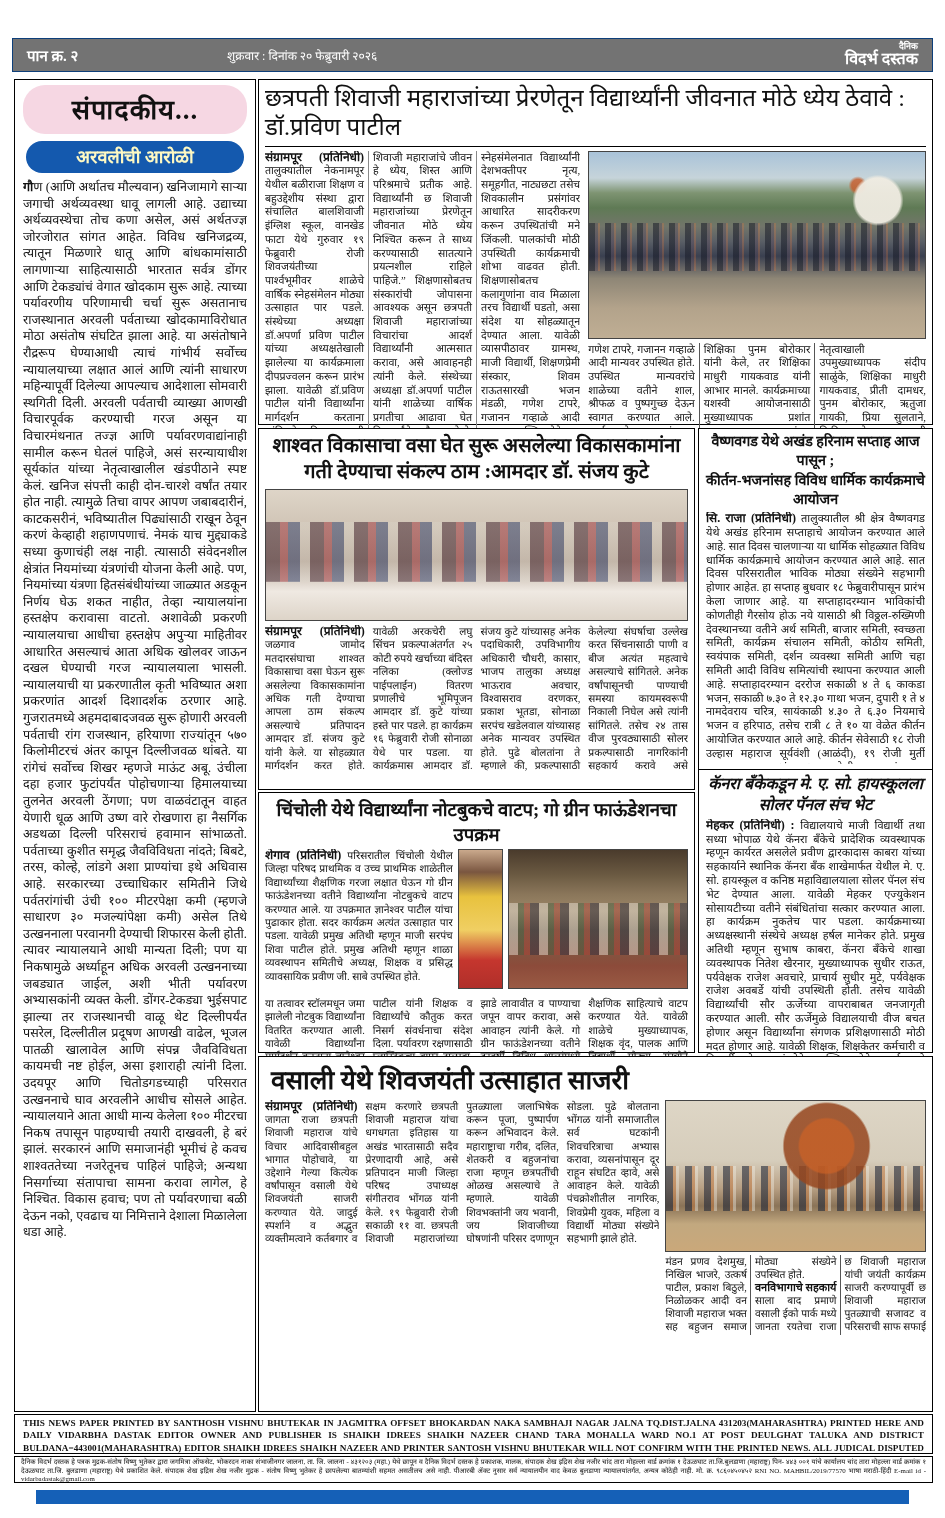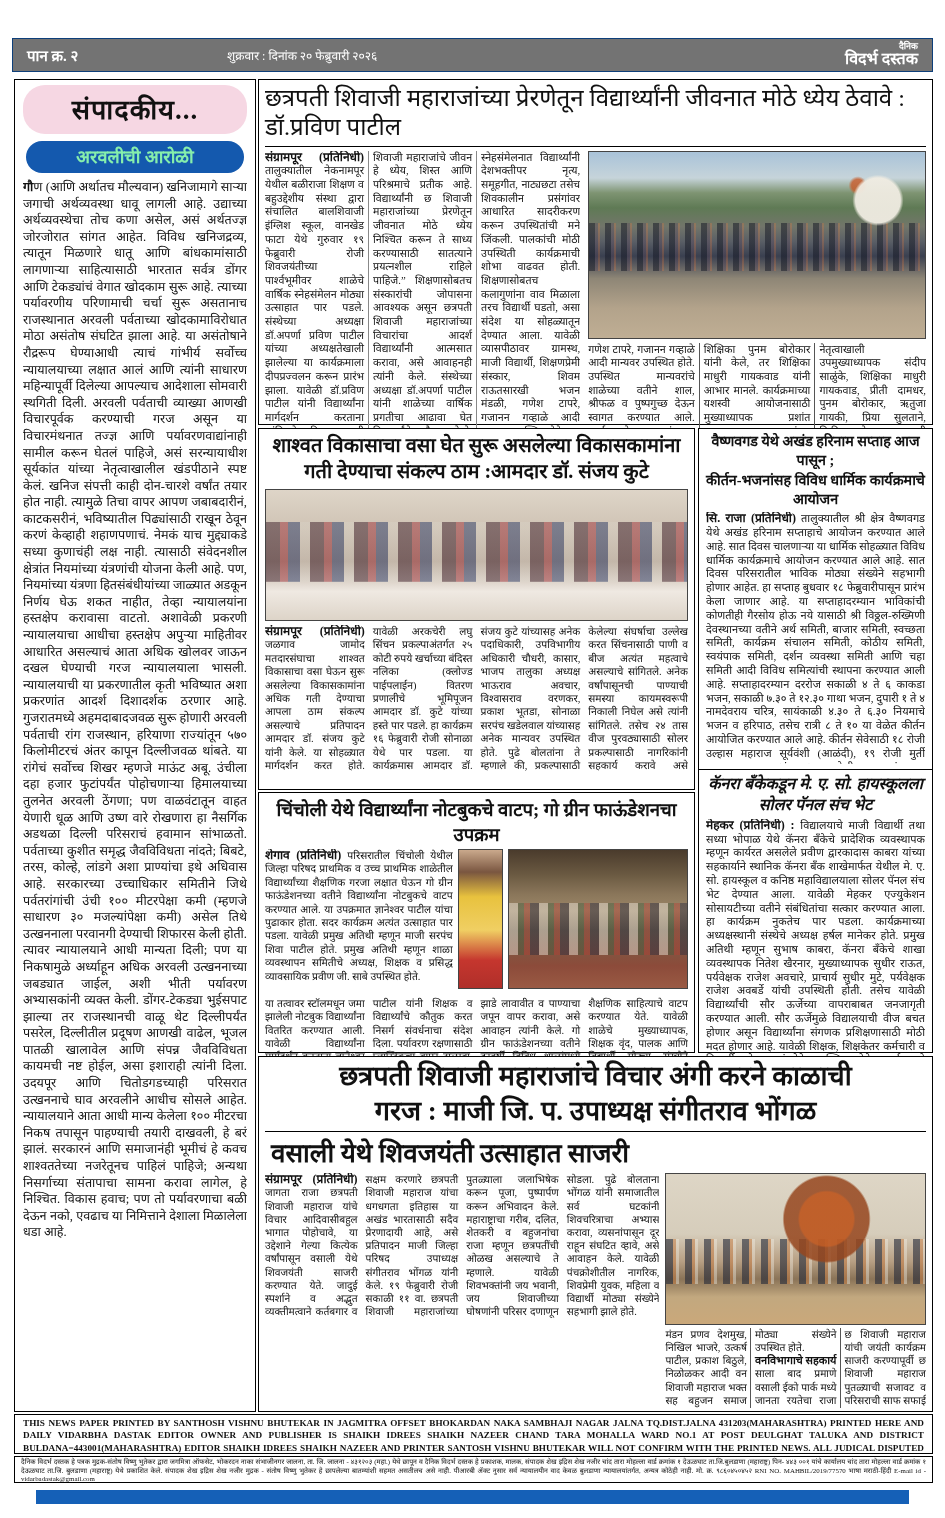--- a/index.html
+++ b/index.html
@@ -13,21 +13,21 @@
   .topbar .mast{width:200px;text-align:right;line-height:1.02;}
   .topbar .mast .m1{font-size:9px;font-weight:bold;display:block;}
   .topbar .mast .m2{font-size:16px;font-weight:bold;display:block;}
   
   .nbox{position:absolute;border:1.5px solid #000;box-sizing:border-box;background:#fff;}
   .just{text-align:justify;}
   
   .edbox{left:14px;top:79px;width:242px;height:1333px;padding:5px 8px;}
   .ed-title{background:#f6d7e3;border-radius:22px;text-align:center;font-size:27px;font-weight:bold;
             padding:5px 0 7px 0;letter-spacing:1px;}
-  .ed-pill{background:#1459ae;color:#86efac;border-radius:16px;text-align:center;font-size:18px;
+  .ed-pill{background:#1459ae;color:#fef9c3;border-radius:16px;text-align:center;font-size:18px;
            font-weight:bold;padding:3px 0 5px 0;margin:7px 3px 6px 3px;}
   .ed-body{font-size:12.6px;line-height:16.6px;height:1178px;overflow:hidden;}
   .ed-body::first-letter{font-weight:bold;}
   
   .a1box{left:258px;top:79px;width:675px;height:346px;padding:2px 6px;}
   .a1head{font-size:24px;font-weight:normal;line-height:1.2;padding:2px 0 4px 0;
           border-bottom:1px solid #000;margin-bottom:4px;}
   .a1row{display:flex;}
   .a1left{width:320px;column-count:3;column-gap:9px;column-rule:1px solid #888;
           font-size:10.7px;line-height:13.7px;height:294px;overflow:hidden;}
@@ -172,24 +172,20 @@
     <div class="rc-div"></div>
     <div class="rc-h2">कॅनरा बँकेकडून मे. ए. सो. हायस्कूलला</div>
     <div class="rc-h2">सोलर पॅनल संच भेट</div>
     <div class="rc-body just" style="height:250px;margin-top:3px;">
       <span class="dl">मेहकर (प्रतिनिधी) :</span>
       <span>विद्यालयाचे माजी विद्यार्थी तथा सध्या भोपाळ येथे कॅनरा बँकेचे प्रादेशिक व्यवस्थापक म्हणून कार्यरत असलेले प्रवीण द्वारकादास काबरा यांच्या सहकार्याने स्थानिक कॅनरा बँक शाखेमार्फत येथील मे. ए. सो. हायस्कूल व कनिष्ठ महाविद्यालयाला सोलर पॅनल संच भेट देण्यात आला. यावेळी मेहकर एज्युकेशन सोसायटीच्या वतीने संबंधितांचा सत्कार करण्यात आला. हा कार्यक्रम नुकतेच पार पडला. कार्यक्रमाच्या अध्यक्षस्थानी संस्थेचे अध्यक्ष हर्षल मानेकर होते. प्रमुख अतिथी म्हणून सुभाष काबरा, कॅनरा बँकेचे शाखा व्यवस्थापक नितेश खैरनार, मुख्याध्यापक सुधीर राऊत, पर्यवेक्षक राजेश अवचारे, प्राचार्य सुधीर मुटे, पर्यवेक्षक राजेश अवबर्डे यांची उपस्थिती होती. तसेच यावेळी विद्यार्थ्यांची सौर ऊर्जेच्या वापराबाबत जनजागृती करण्यात आली. सौर ऊर्जेमुळे विद्यालयाची वीज बचत होणार असून विद्यार्थ्यांना संगणक प्रशिक्षणासाठी मोठी मदत होणार आहे. यावेळी शिक्षक, शिक्षकेतर कर्मचारी व विद्यार्थी मोठ्या संख्येने उपस्थित होते. कार्यक्रमाचे संचालन प्रा. गणेश शिंदे यांनी केले, तर आभार प्रदर्शन प्रा. सतीश मेटकर यांनी केले.</span>
     </div>
   </div>
 
   <div class="nbox bhbox">
-    <div class="bhhead">
-      <div>छत्रपती शिवाजी महाराजांचे विचार अंगी करने काळाची</div>
-      <div>गरज : माजी जि. प. उपाध्यक्ष संगीतराव भोंगळ</div>
-    </div>
     <div class="bhsub">वसाली येथे शिवजयंती उत्साहात साजरी</div>
     <div class="bhrow">
       <div class="bhleft just">
         <span class="dl">संग्रामपूर (प्रतिनिधी)</span>
         <span>जागता राजा छत्रपती शिवाजी महाराज यांचे विचार आदिवासीबहुल भागात पोहोचावे, या उद्देशाने गेल्या कित्येक वर्षांपासून वसाली येथे शिवजयंती साजरी करण्यात येते. जादुई स्पर्शाने व अद्भुत व्यक्तीमत्वाने कर्तबगार व सक्षम करणारे छत्रपती शिवाजी महाराज यांचा धगधगता इतिहास या अखंड भारतासाठी सदैव प्रेरणादायी आहे, असे प्रतिपादन माजी जिल्हा परिषद उपाध्यक्ष संगीतराव भोंगळ यांनी केले. १९ फेब्रुवारी रोजी सकाळी ११ वा. छत्रपती शिवाजी महाराजांच्या पुतळ्याला जलाभिषेक करून पूजा, पुष्पार्पण करून अभिवादन केले. महाराष्ट्राचा गरीब, दलित, शेतकरी व बहुजनांचा राजा म्हणून छत्रपतींची ओळख असल्याचे ते म्हणाले. यावेळी शिवभक्तांनी जय भवानी, जय शिवाजीच्या घोषणांनी परिसर दणाणून सोडला. पुढे बोलताना भोंगळ यांनी समाजातील सर्व घटकांनी शिवचरित्राचा अभ्यास करावा, व्यसनांपासून दूर राहून संघटित व्हावे, असे आवाहन केले. यावेळी पंचक्रोशीतील नागरिक, शिवप्रेमी युवक, महिला व विद्यार्थी मोठ्या संख्येने सहभागी झाले होते.</span>
       </div>
       <div class="bhright">
         <div class="ph ph5">
             <div class="ph5i"></div>
           </div>

